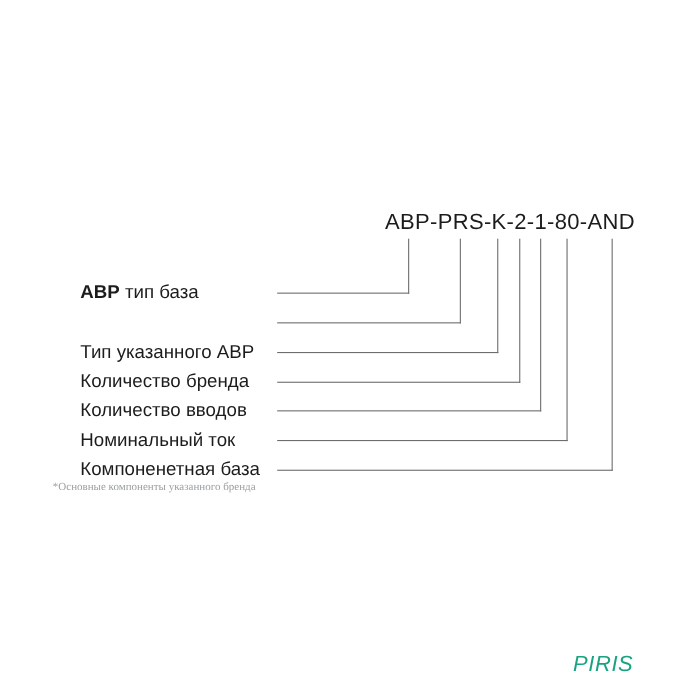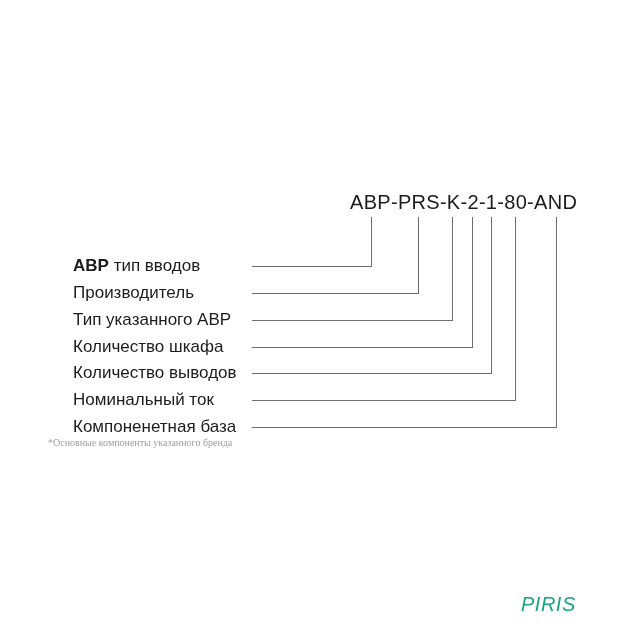--- a/index.html
+++ b/index.html
@@ -85,33 +85,30 @@
   <div class="hline" style="left:252px; top:373px; width:240px;"></div>
   <div class="vline" style="left:491px; height:157px;"></div>
 
   <div class="hline" style="left:252px; top:400px; width:264px;"></div>
   <div class="vline" style="left:515px; height:184px;"></div>
 
   <div class="hline" style="left:252px; top:427px; width:305px;"></div>
   <div class="vline" style="left:556px; height:211px;"></div>
 
   <div class="label" style="top:255px;">
-    <b>АВР</b><span> тип вводов</span>
-  </div>
-  <div class="label" style="top:282px;">
-    <b></b><span>Производитель</span>
+    <b>АВР</b><span> тип база</span>
   </div>
   <div class="label" style="top:309px;">
     <b></b><span>Тип указанного АВР</span>
   </div>
   <div class="label" style="top:336px;">
-    <b></b><span>Количество шкафа</span>
+    <b></b><span>Количество бренда</span>
   </div>
   <div class="label" style="top:362px;">
-    <b></b><span>Количество выводов</span>
+    <b></b><span>Количество вводов</span>
   </div>
   <div class="label" style="top:416px;">
     <b></b><span>Компоненетная база</span>
   </div>
   <div class="label" style="top:389px;">
     <b></b><span>Номинальный ток</span>
   </div>
 
   <div class="footnote">*Основные компоненты указанного бренда</div>
 

